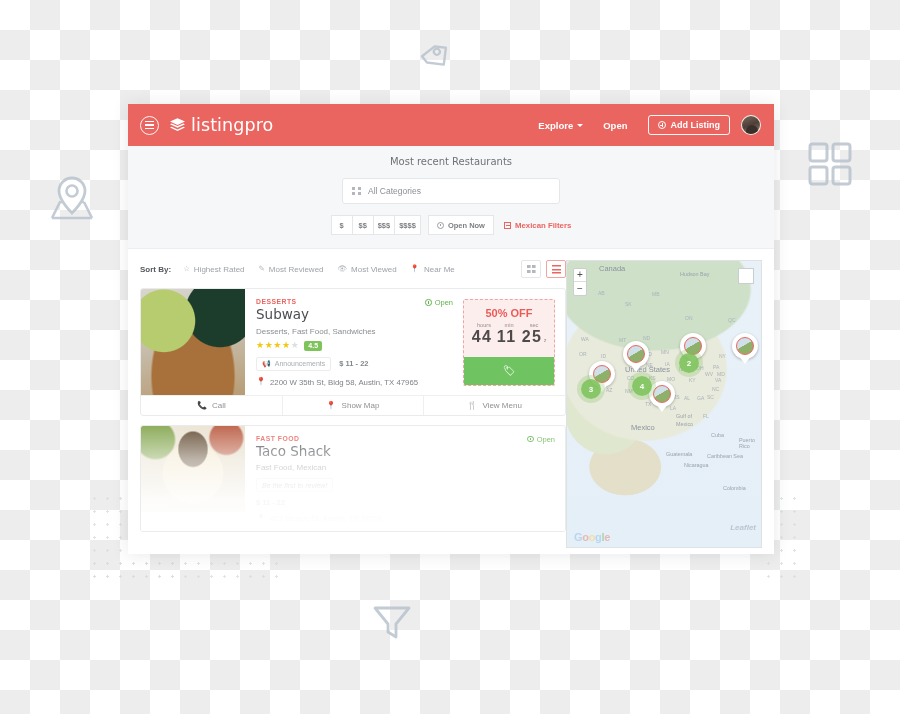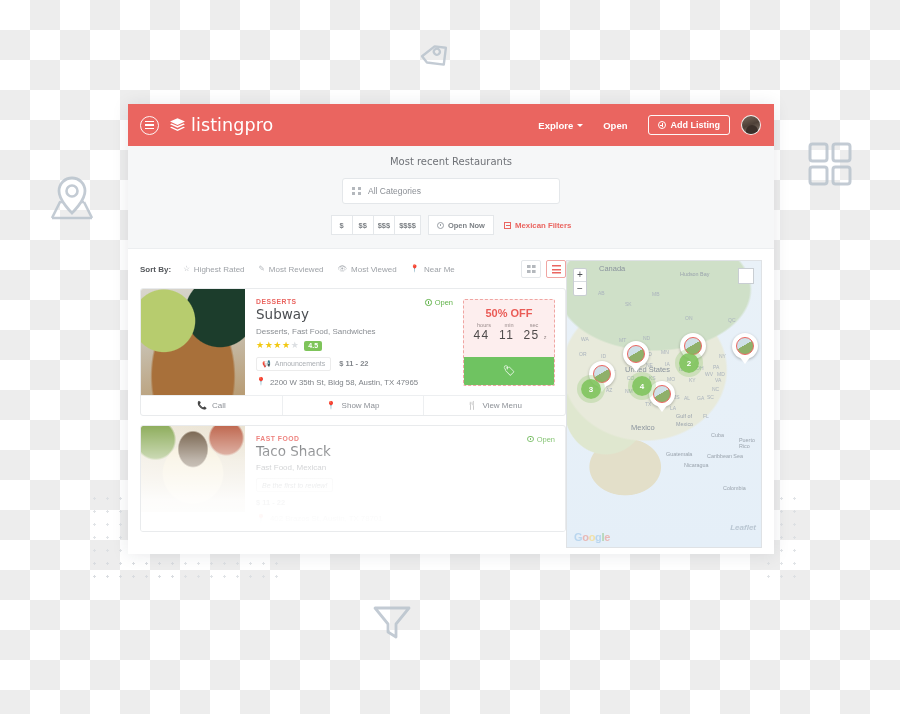--- a/index.html
+++ b/index.html
@@ -365,21 +365,21 @@
     display: flex; flex-direction: column;
   }
   .disc-pct {
     text-align: center; color: #ea5b56; font-weight: 700;
     font-size: 11px; padding: 7px 0 3px;
   }
   .cd-labels, .cd-digits { display:flex; justify-content:center; gap:5px; }
   .cd-labels span { font-size: 5.6px; color: #9b8d8d; width: 20px; text-align:center; }
   .cd-digits { margin-top:0px; padding-bottom:6px; align-items:baseline; gap:5px; }
   .cd-digits .num {
-    font-size: 12px; font-weight: 400; color: #4e4a4a; width:20px; text-align:center;
+    font-size: 16px; font-weight: 700; color: #4e4a4a; width:20px; text-align:center;
     letter-spacing: 1.5px;
   }
   .cd-suffix { font-size: 5.5px; color: #9b8d8d; margin-left:-3px; }
   .disc-cta {
     margin-top: auto; background: #6fc361; height: 28px;
     display: flex; align-items: center; justify-content: center;
     color: #fff; font-size: 10px;
   }
 
   

